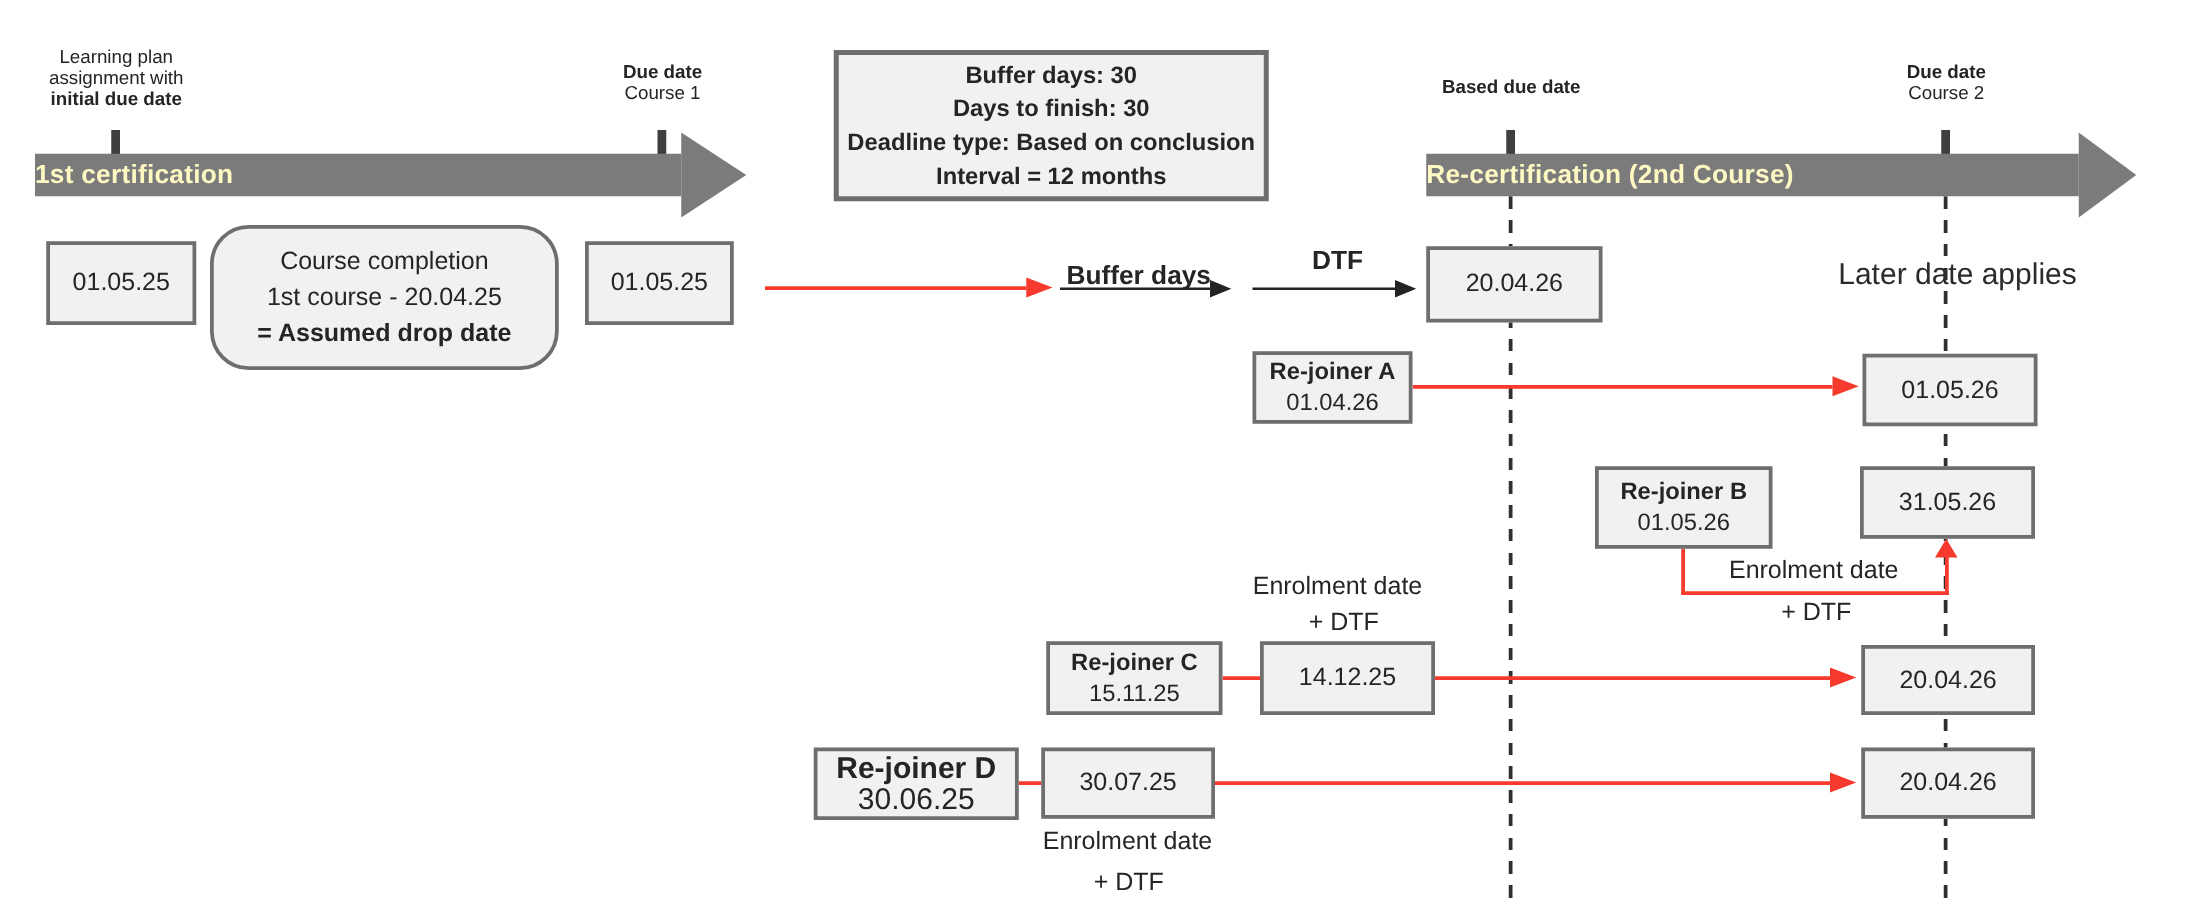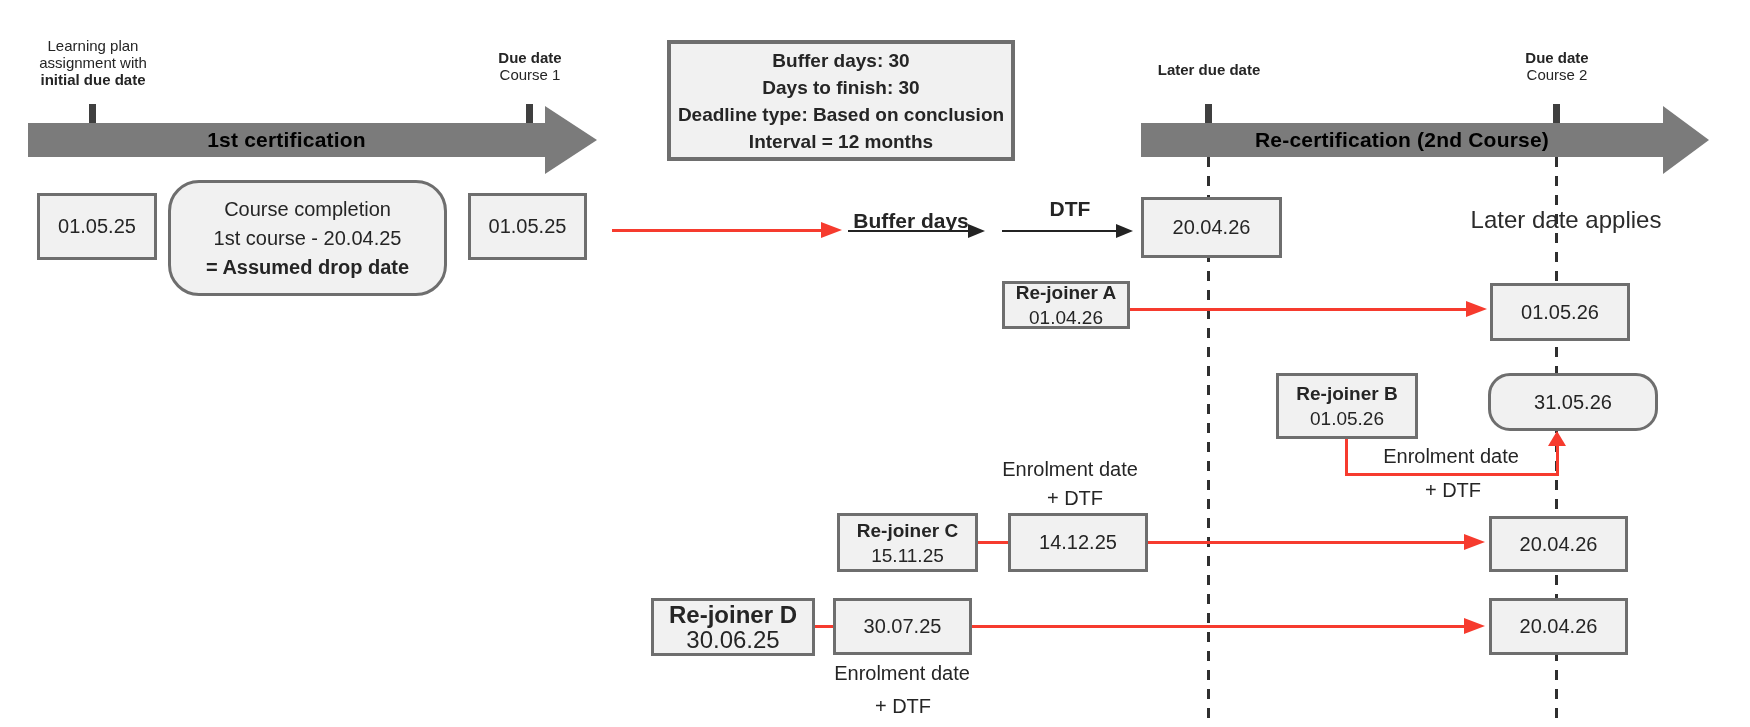--- a/index.html
+++ b/index.html
@@ -7,21 +7,21 @@
     --box-bg:#f1f1f1; --text:#252525; --ink:#232323; --dashed:#2f2f2f;
   }
   html,body{margin:0;padding:0;background:#ffffff;}
   body{font-family:"Liberation Sans", sans-serif; color:var(--text);}
   #canvas{position:relative;width:1750px;height:727px;background:#ffffff;overflow:hidden;}
 
   .lbl{position:absolute;text-align:center;color:var(--text);z-index:4;}
   .lbl .b{font-weight:bold;}
   .tick{position:absolute;width:7px;height:20px;background:var(--tick);z-index:2;}
 
-  .bar{position:absolute;height:34px;background:var(--gray);color:#000000;display:flex;align-items:center;justify-content:center;font-weight:bold;font-size:21px;z-index:2;letter-spacing:.2px;}
+  .bar{position:absolute;height:34px;background:var(--gray);color:#fef9c3;display:flex;align-items:center;font-weight:bold;font-size:21px;z-index:2;letter-spacing:.2px;}
   .bar-head{position:absolute;width:0;height:0;border-top:34px solid transparent;border-bottom:34px solid transparent;z-index:2;}
 
   .dash-v{position:absolute;width:3px;background:repeating-linear-gradient(to bottom,var(--dashed) 0 10px,transparent 10px 19px);z-index:1;}
 
   .box{position:absolute;box-sizing:border-box;border:3px solid var(--border);background:var(--box-bg);
        display:flex;flex-direction:column;align-items:center;justify-content:center;
        font-size:20px;line-height:25px;text-align:center;z-index:3;}
   .box .b{font-weight:bold;}
   .box.thick{border-width:4px;}
   .box.cfg{font-weight:bold;font-size:19px;line-height:27px;}
@@ -48,21 +48,21 @@
   <div class="lbl smalllbl" style="left:13px;top:37px;width:160px;">
     <div>Learning plan</div>
     <div>assignment with</div>
     <div class="b">initial due date</div>
   </div>
   <div class="lbl smalllbl" style="left:468px;top:49px;width:124px;">
     <div class="b">Due date</div>
     <div>Course 1</div>
   </div>
   <div class="lbl smalllbl" style="left:1129px;top:61px;width:160px;">
-    <div class="b">Later due date</div>
+    <div class="b">Based due date</div>
   </div>
   <div class="lbl smalllbl" style="left:1495px;top:49px;width:124px;">
     <div class="b">Due date</div>
     <div>Course 2</div>
   </div>
 
   <div class="tick" style="left:89px;top:104px;"></div>
   <div class="tick" style="left:526px;top:104px;"></div>
   <div class="tick" style="left:1205px;top:104px;"></div>
   <div class="tick" style="left:1553px;top:104px;"></div>
@@ -111,35 +111,35 @@
   <div class="head-r red" style="left:821px;top:222px;"></div>
 
   <div class="arrlbl" style="left:826px;top:197px;width:170px;margin-top:12px;">Buffer days</div>
   <div class="shaft black" style="left:848px;top:230px;width:122px;"></div>
   <div class="head-r black" style="left:968px;top:224px;"></div>
 
   <div class="arrlbl" style="left:1005px;top:197px;width:130px;">DTF</div>
   <div class="shaft black" style="left:1002px;top:230px;width:116px;"></div>
   <div class="head-r black" style="left:1116px;top:224px;"></div>
 
-  <div class="box" style="left:1002px;top:281px;width:128px;height:48px;font-size:19px;">
+  <div class="box" style="left:1002px;top:281px;width:128px;height:58px;font-size:19px;">
     <div class="b">Re-joiner A</div>
     <div>01.04.26</div>
   </div>
   <div class="shaft red" style="left:1130px;top:308px;width:336px;"></div>
   <div class="head-r red" style="left:1466px;top:301px;"></div>
   <div class="box" style="left:1490px;top:283px;width:140px;height:58px;">
     <div>01.05.26</div>
   </div>
 
   <div class="box" style="left:1276px;top:373px;width:142px;height:66px;font-size:19px;">
     <div class="b">Re-joiner B</div>
     <div>01.05.26</div>
   </div>
-  <div class="box" style="left:1488px;top:373px;width:170px;height:58px;border-radius:22px;">
+  <div class="box" style="left:1488px;top:373px;width:140px;height:58px;">
     <div>31.05.26</div>
   </div>
   <div class="shaft red" style="left:1345px;top:439px;width:3px;height:37px;"></div>
   <div class="shaft red" style="left:1345px;top:473px;width:214px;"></div>
   <div class="shaft red" style="left:1556px;top:444px;width:3px;height:32px;"></div>
   <div class="head-up" style="left:1548px;top:431px;"></div>
   <div class="lbl midlbl" style="left:1351px;top:445px;width:200px;">Enrolment date</div>
   <div class="lbl midlbl" style="left:1353px;top:479px;width:200px;">+ DTF</div>
 
   <div class="lbl midlbl" style="left:970px;top:458px;width:200px;">Enrolment date</div>

